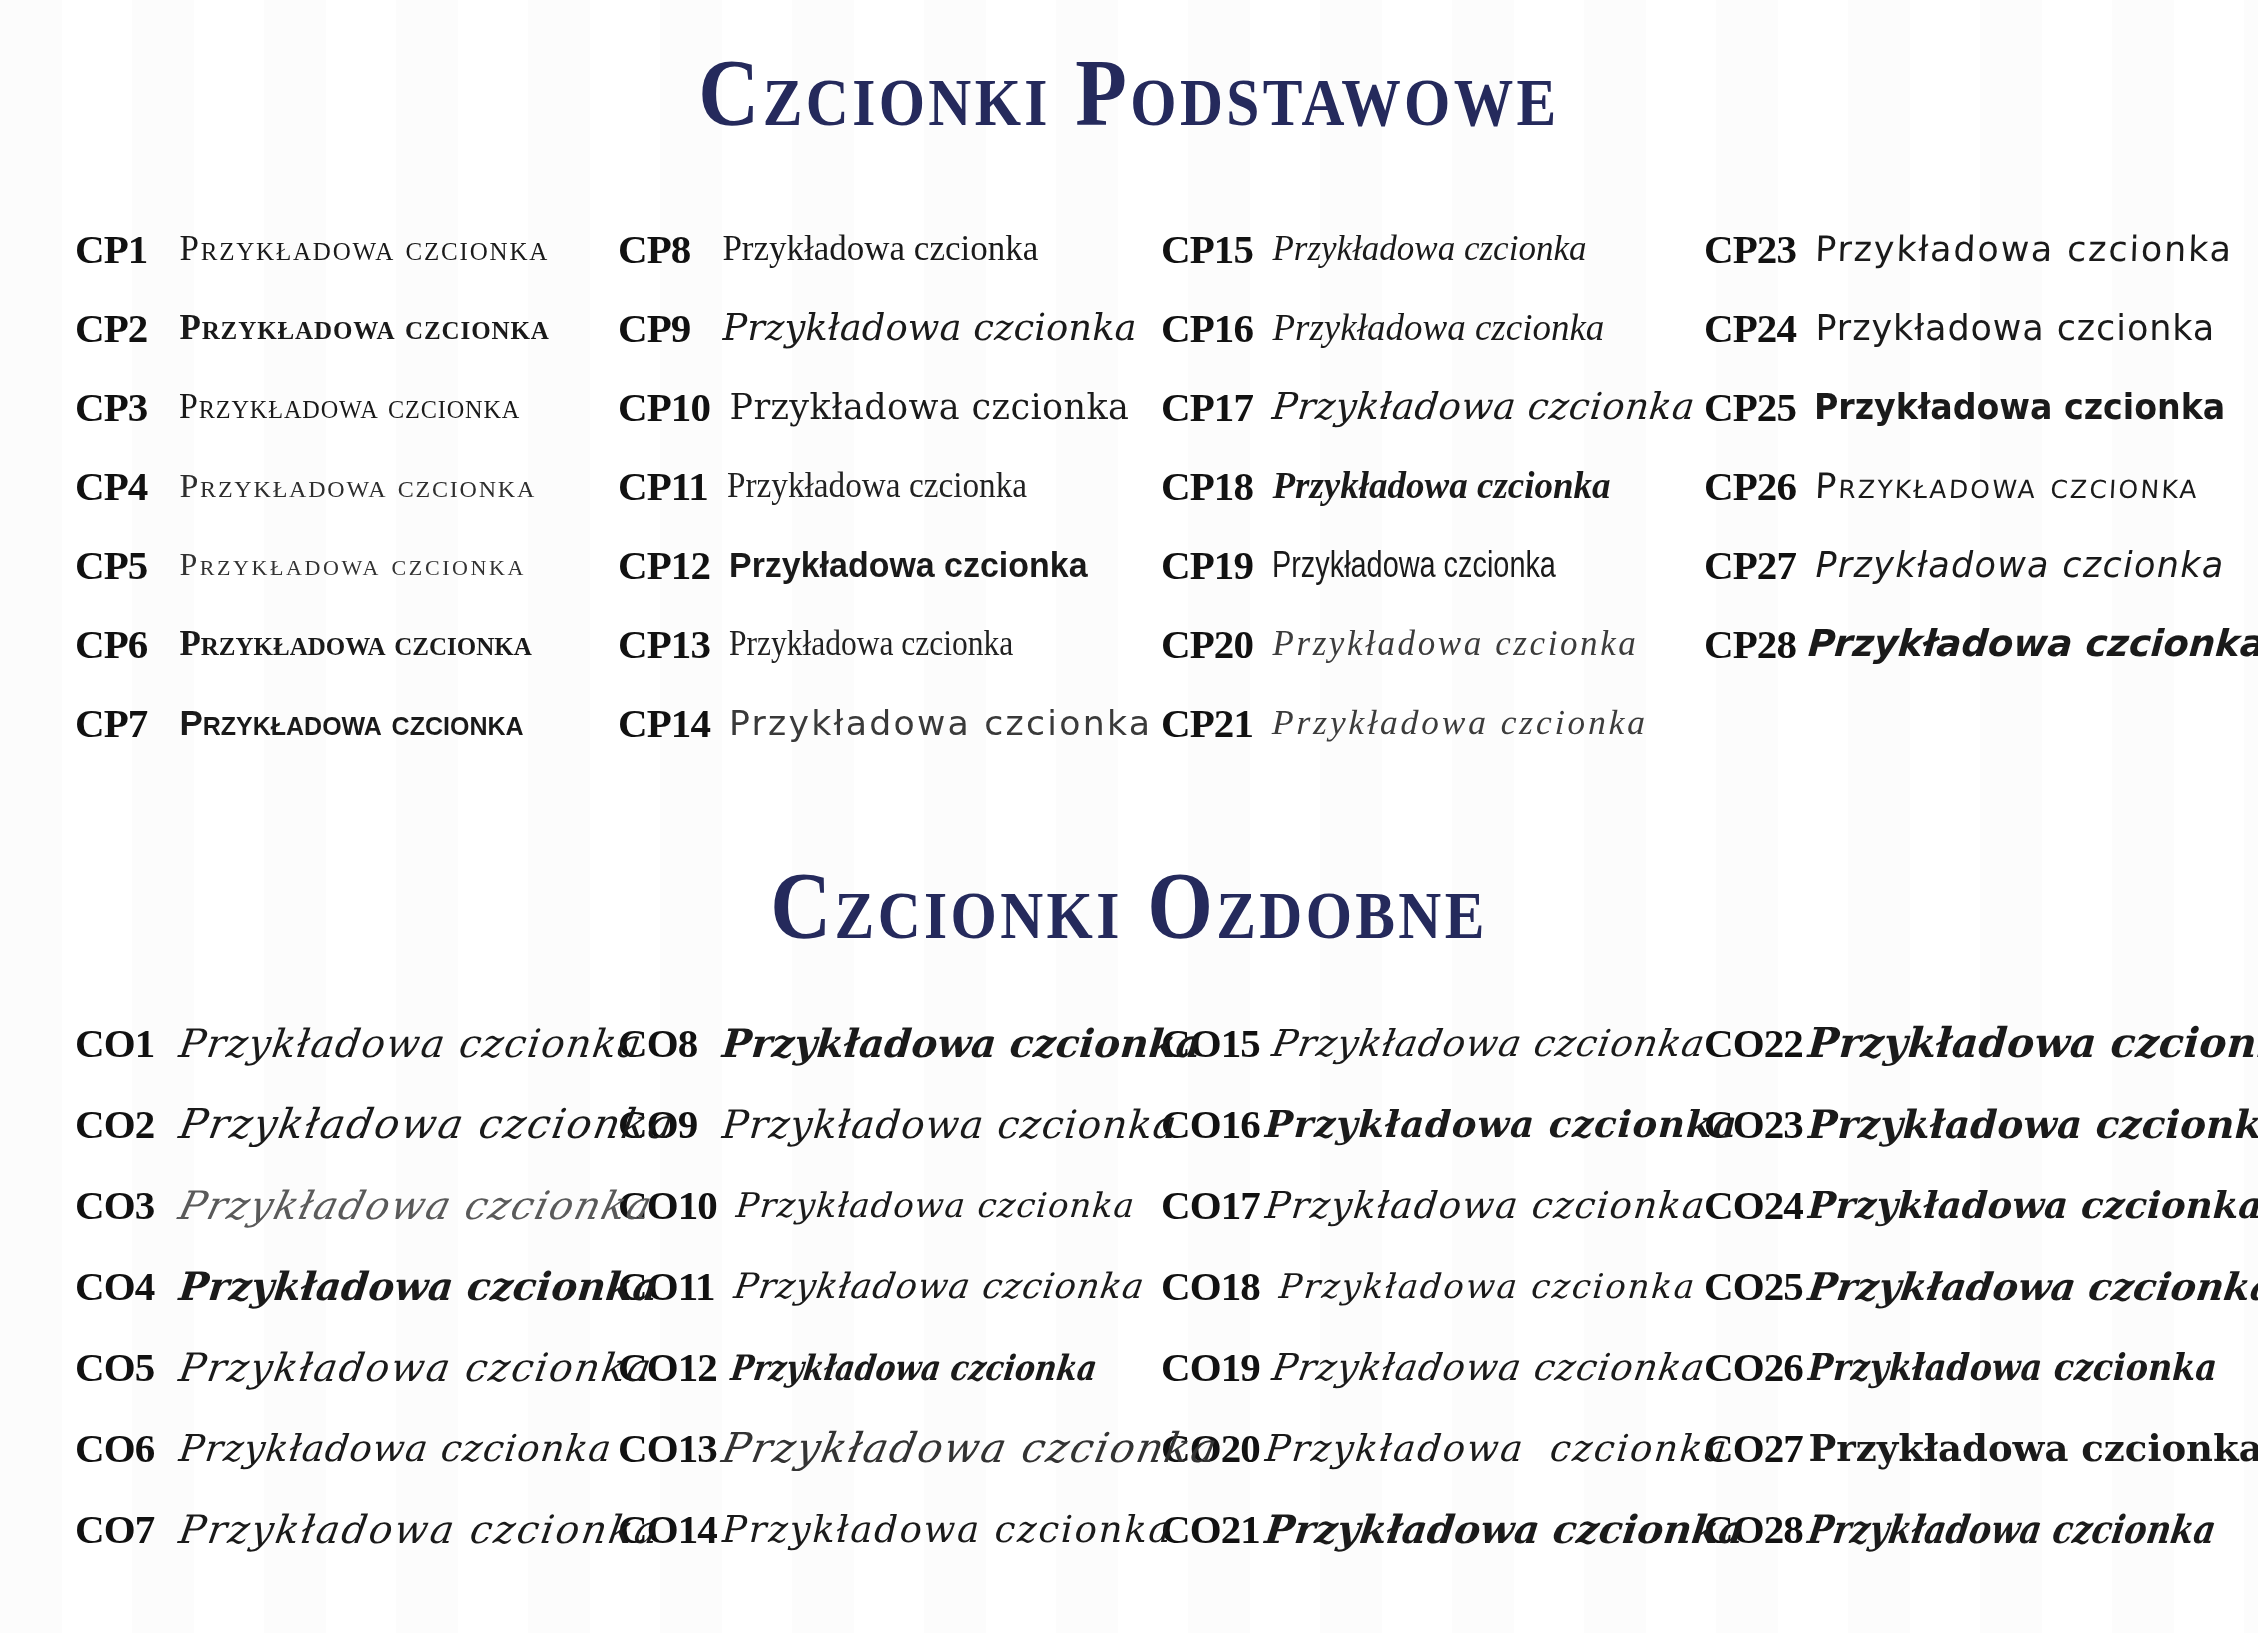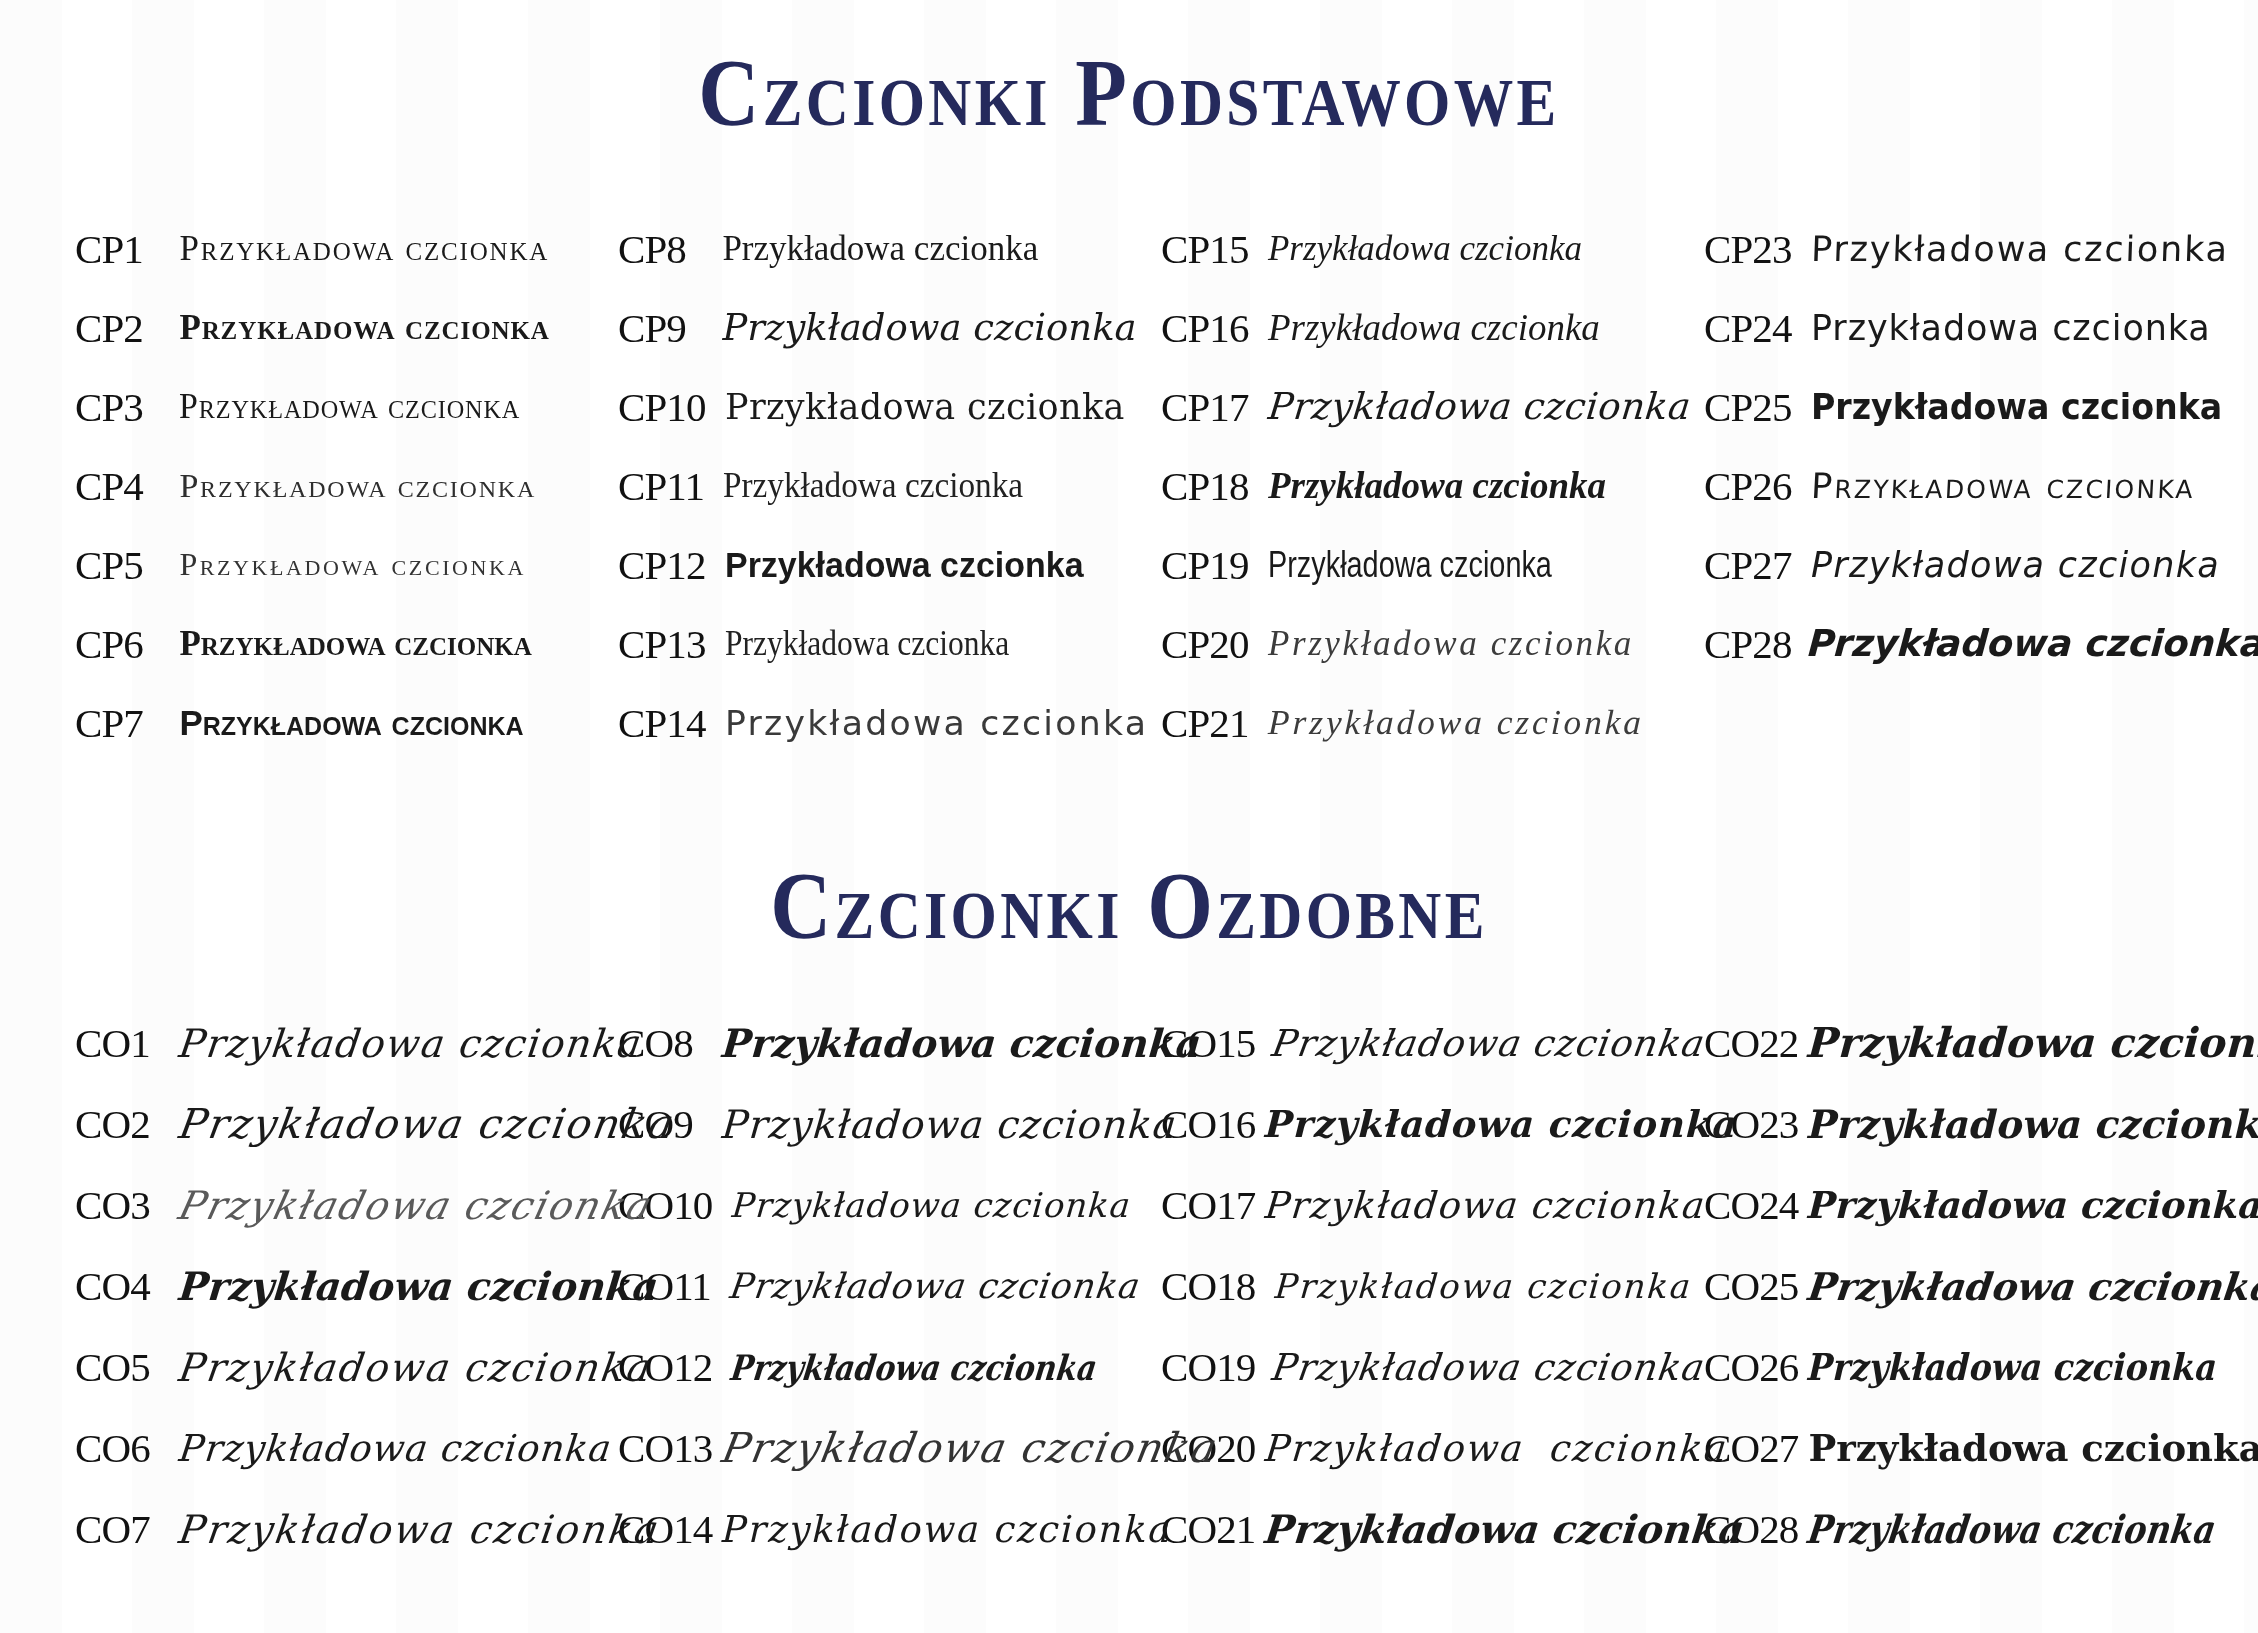--- a/index.html
+++ b/index.html
@@ -39,21 +39,21 @@
     grid-template-rows: repeat(7, 79px);
     grid-template-columns: repeat(4, 543px);
     margin-left: 75px;
   }
   #grid-podstawowe { margin-top: 71px; }
   #grid-ozdobne    { margin-top: 49px; grid-template-rows: repeat(7, 81px); }
 
   .row { display: flex; align-items: center; gap: 19.4px; }
   .code {
     font-family: "Liberation Serif", serif;
-    font-weight: 400;
+    font-weight: 700;
     font-size: 41px;
     min-width: 85px;
     letter-spacing: -0.9px;
     color: #111;
     white-space: nowrap;
   }
   .sample {
     display: inline-block;
     white-space: nowrap;
     transform-origin: 0 60%;

